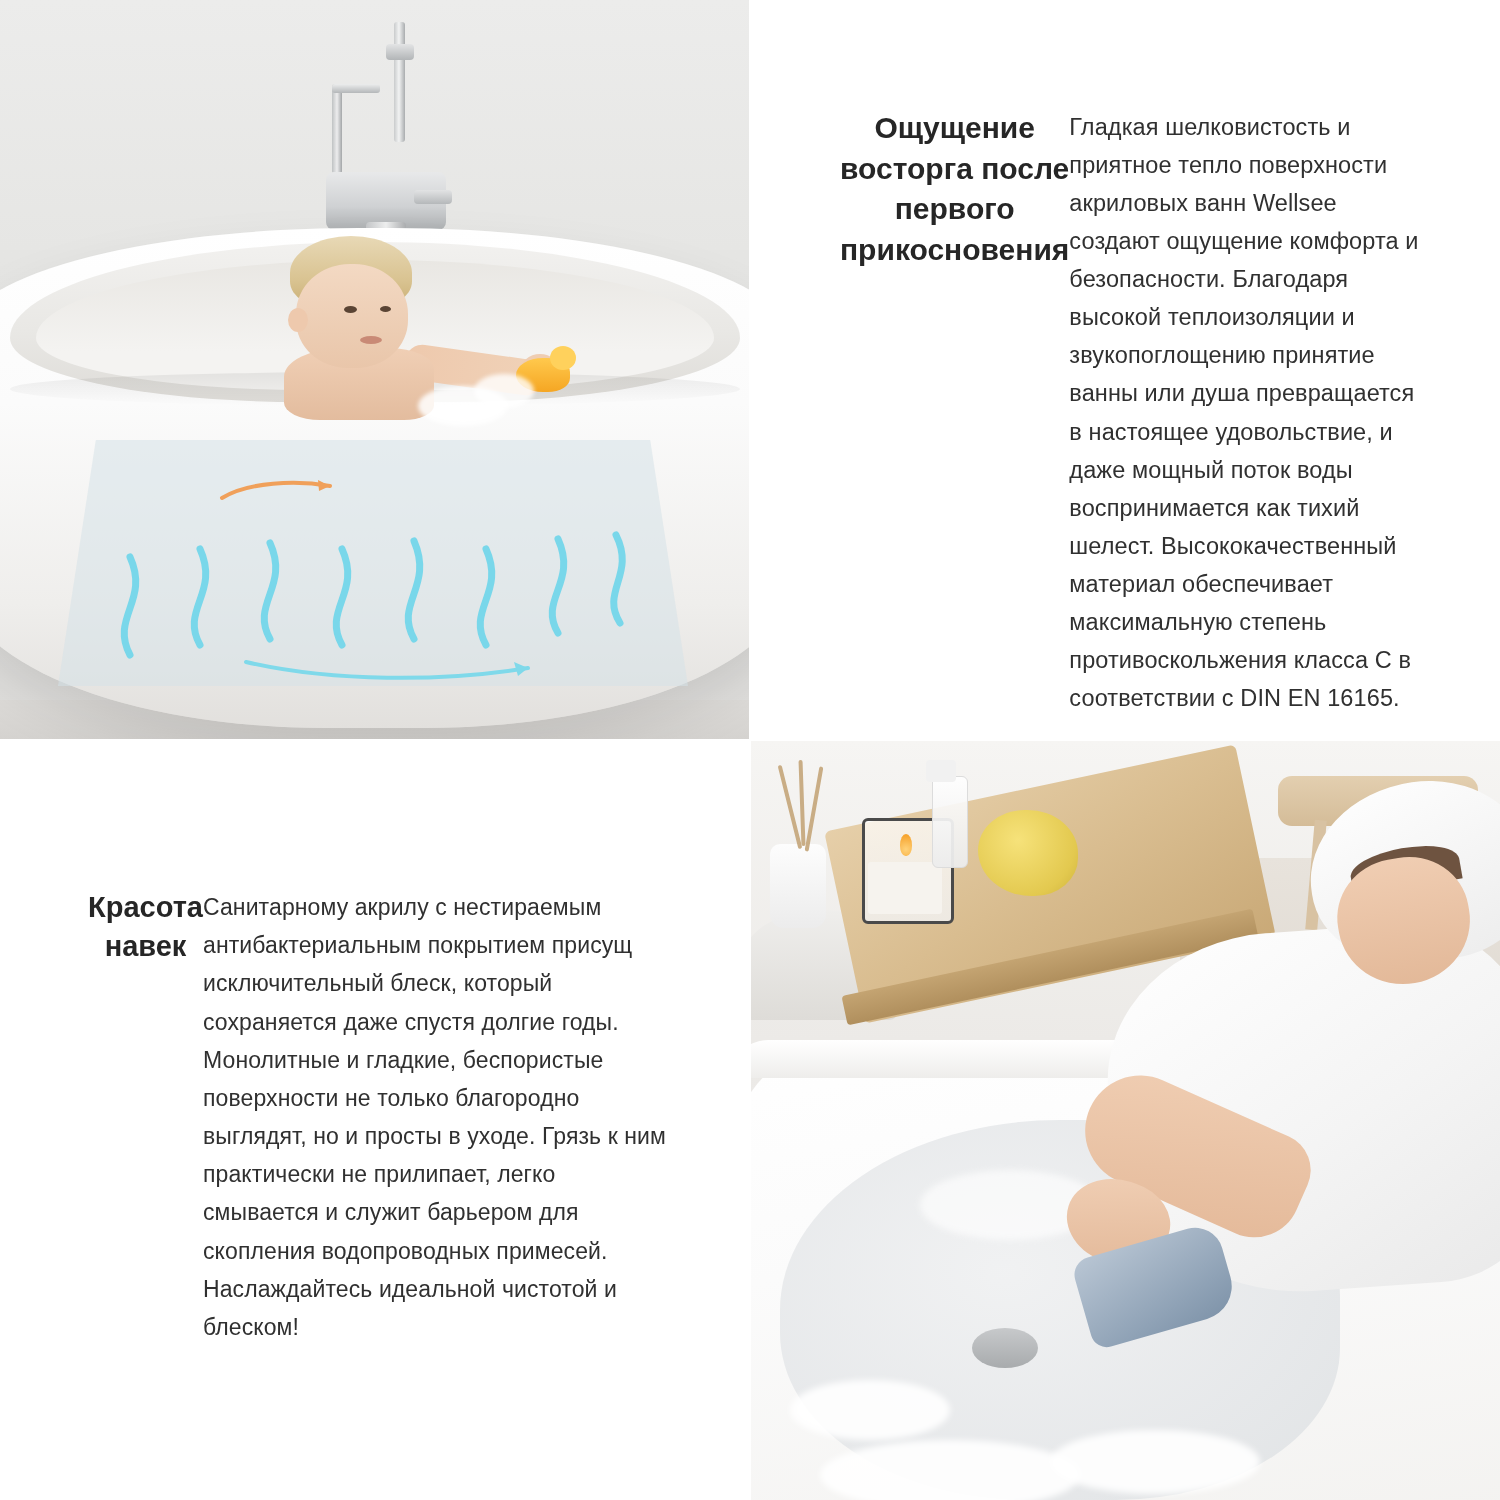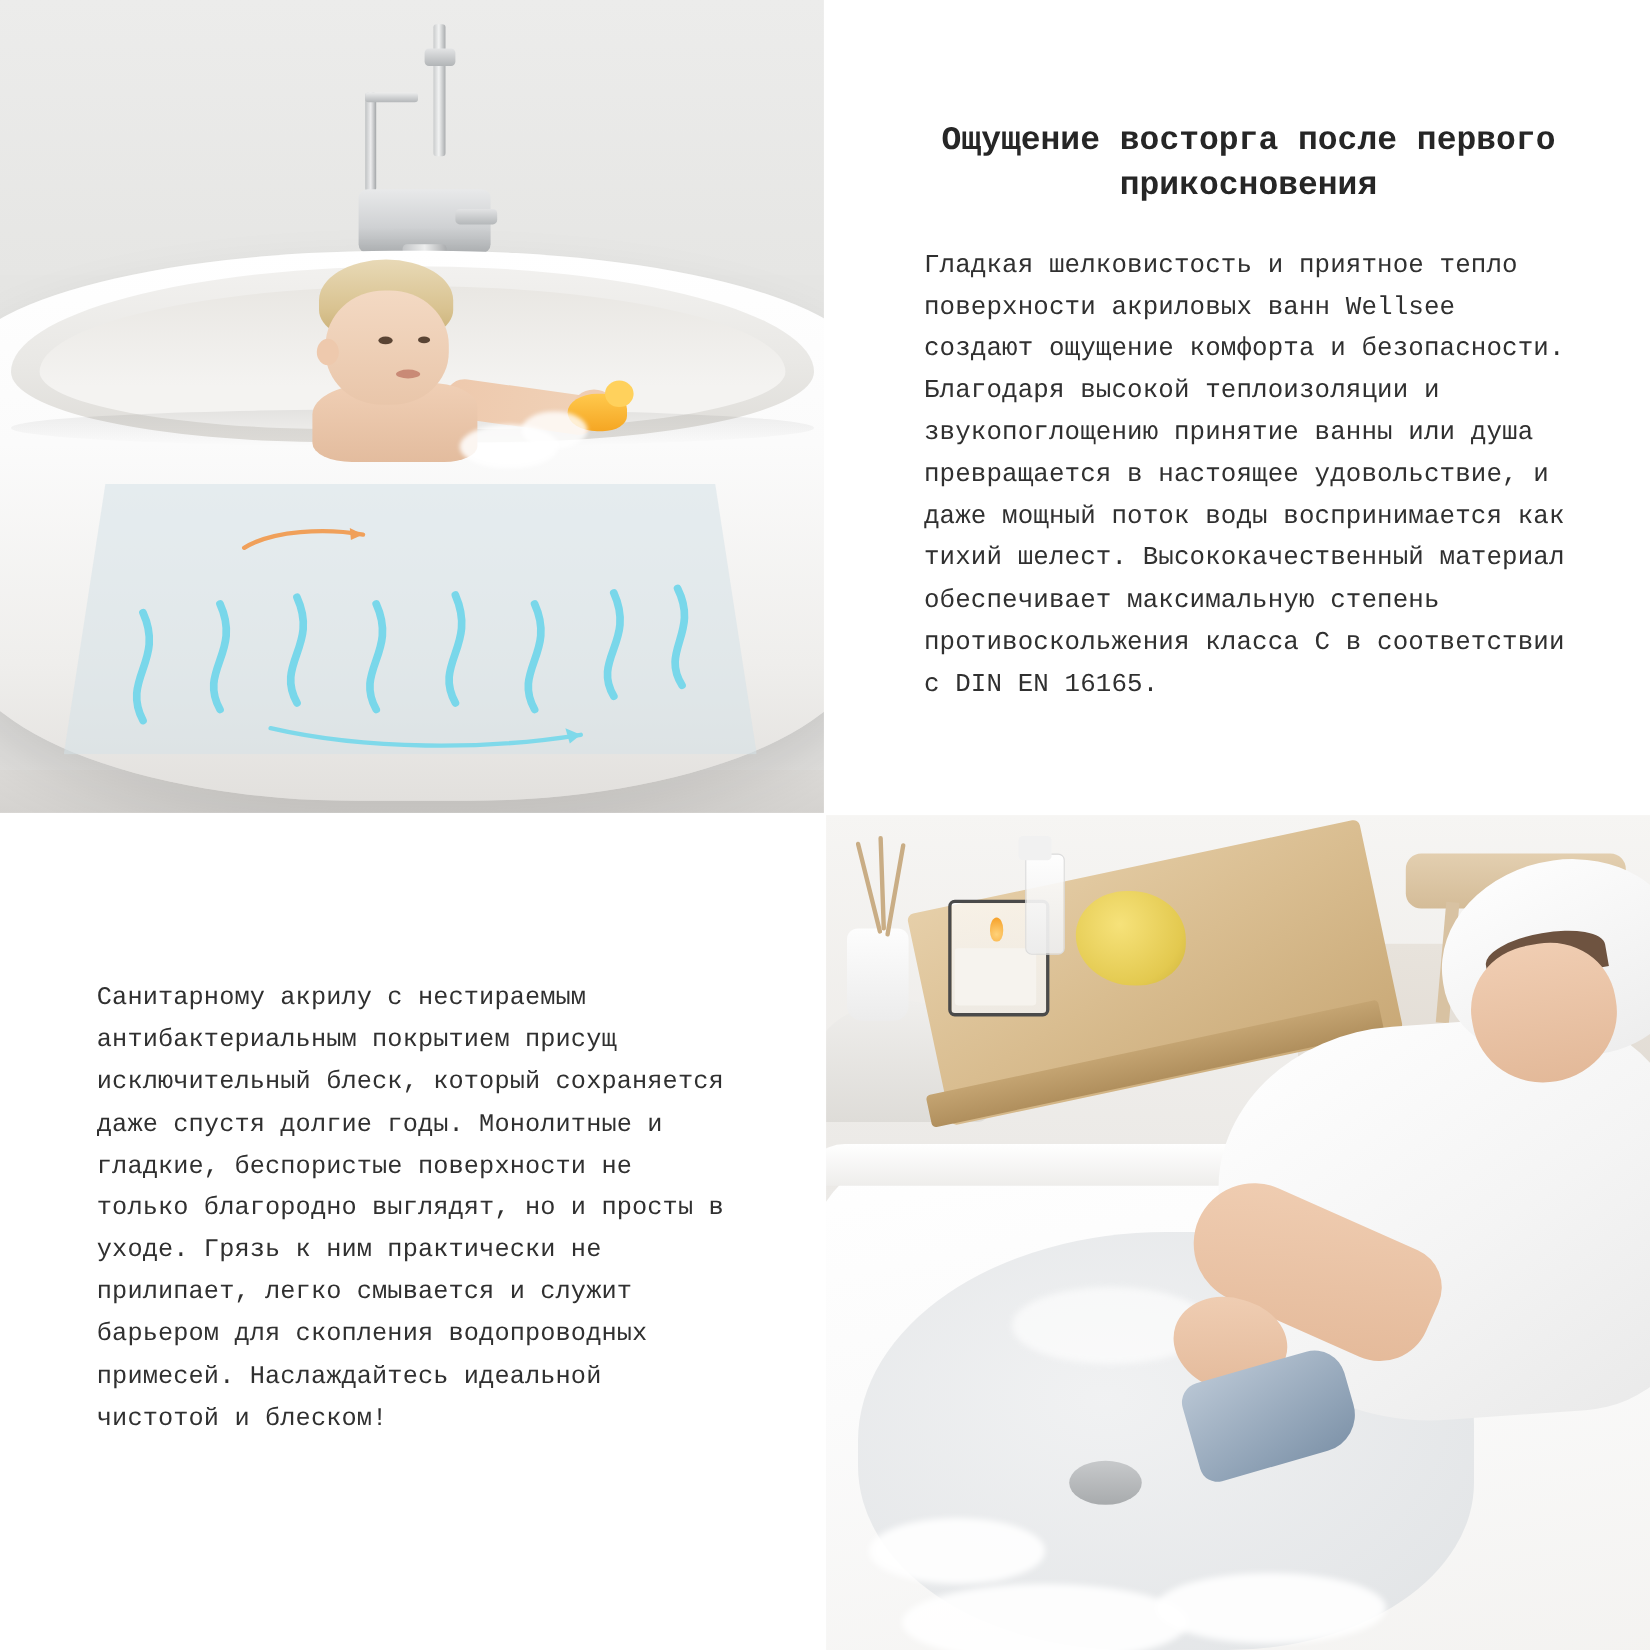--- a/index.html
+++ b/index.html
@@ -23,24 +23,23 @@
   }
 
   
   .cell {
     position: relative;
     overflow: hidden;
   }
   .text-cell {
     background: #ffffff;
     display: flex;
-    flex-direction: column;
+    flex-direction: row;
     justify-content: flex-start;
     box-sizing: border-box;
-    font-family: Liberation Mono, monospace;
   }
   .cell-tr { padding: 108px 70px 0 90px; }
   .cell-bl { padding: 148px 80px 0 88px; }
 
   .heading {
     font-size: 30px;
     font-weight: bold;
     line-height: 1.35;
     color: #262626;
     margin: 0 0 34px 0;
@@ -286,20 +285,21 @@
       </g>
     </svg>
   </div>
 
   <div class="cell text-cell cell-tr">
     <h2 class="heading center">Ощущение восторга после первого прикосновения</h2>
     <p class="body-text">Гладкая шелковистость и приятное тепло поверхности акриловых ванн Wellsee создают ощущение комфорта и безопасности. Благодаря высокой теплоизоляции и звукопоглощению принятие ванны или душа превращается в настоящее удовольствие, и даже мощный поток воды воспринимается как тихий шелест. Высококачественный материал обеспечивает максимальную степень противоскольжения класса С в соответствии с DIN EN 16165.</p>
   </div>
 
   <div class="cell text-cell cell-bl">
+    <h2 class="heading center">Красота навек</h2>
     <p class="body-text">Санитарному акрилу с нестираемым антибактериальным покрытием присущ исключительный блеск, который сохраняется даже спустя долгие годы. Монолитные и гладкие, беспористые поверхности не только благородно выглядят, но и просты в уходе. Грязь к ним практически не прилипает, легко смывается и служит барьером для скопления водопроводных примесей. Наслаждайтесь идеальной чистотой и блеском!</p>
   </div>
 
   <div class="cell photo-spa">
     <div class="spa-wall"></div>
     <div class="spa-floor"></div>
     <div class="stool"></div>
     <div class="stool-leg"></div>
     <div class="stool-leg2"></div>
 

